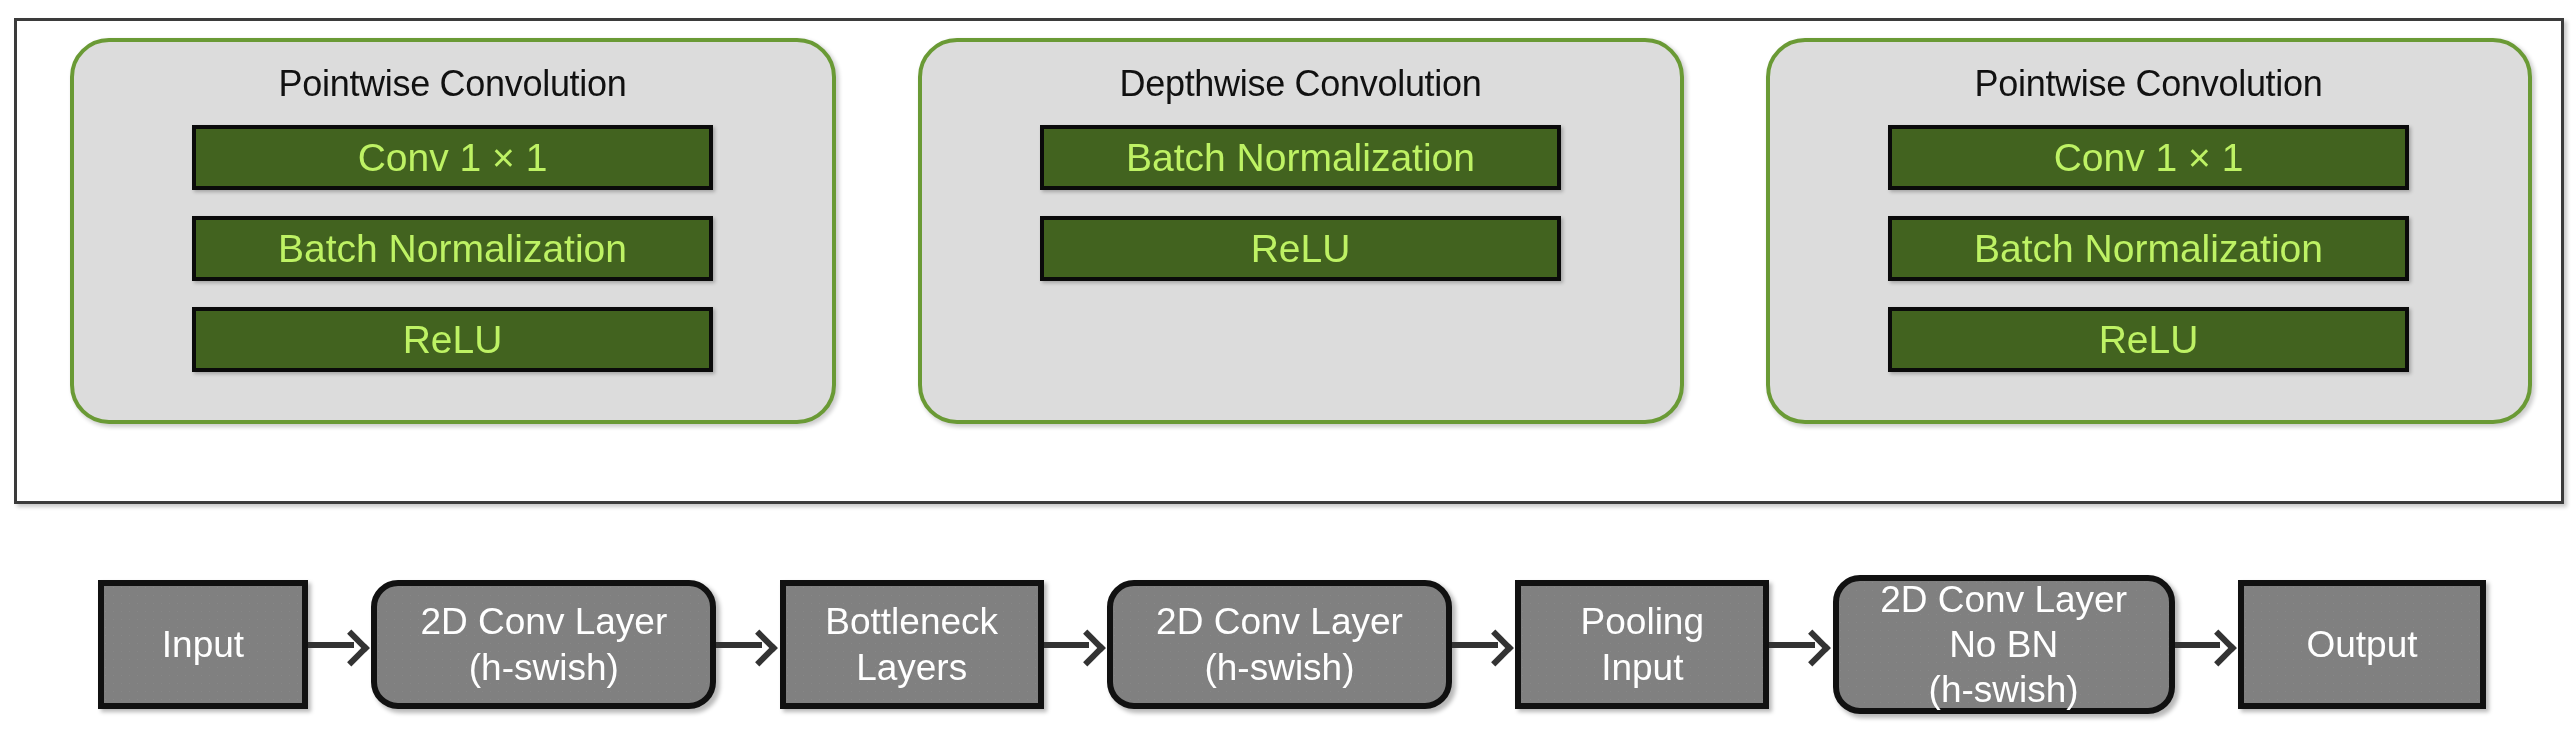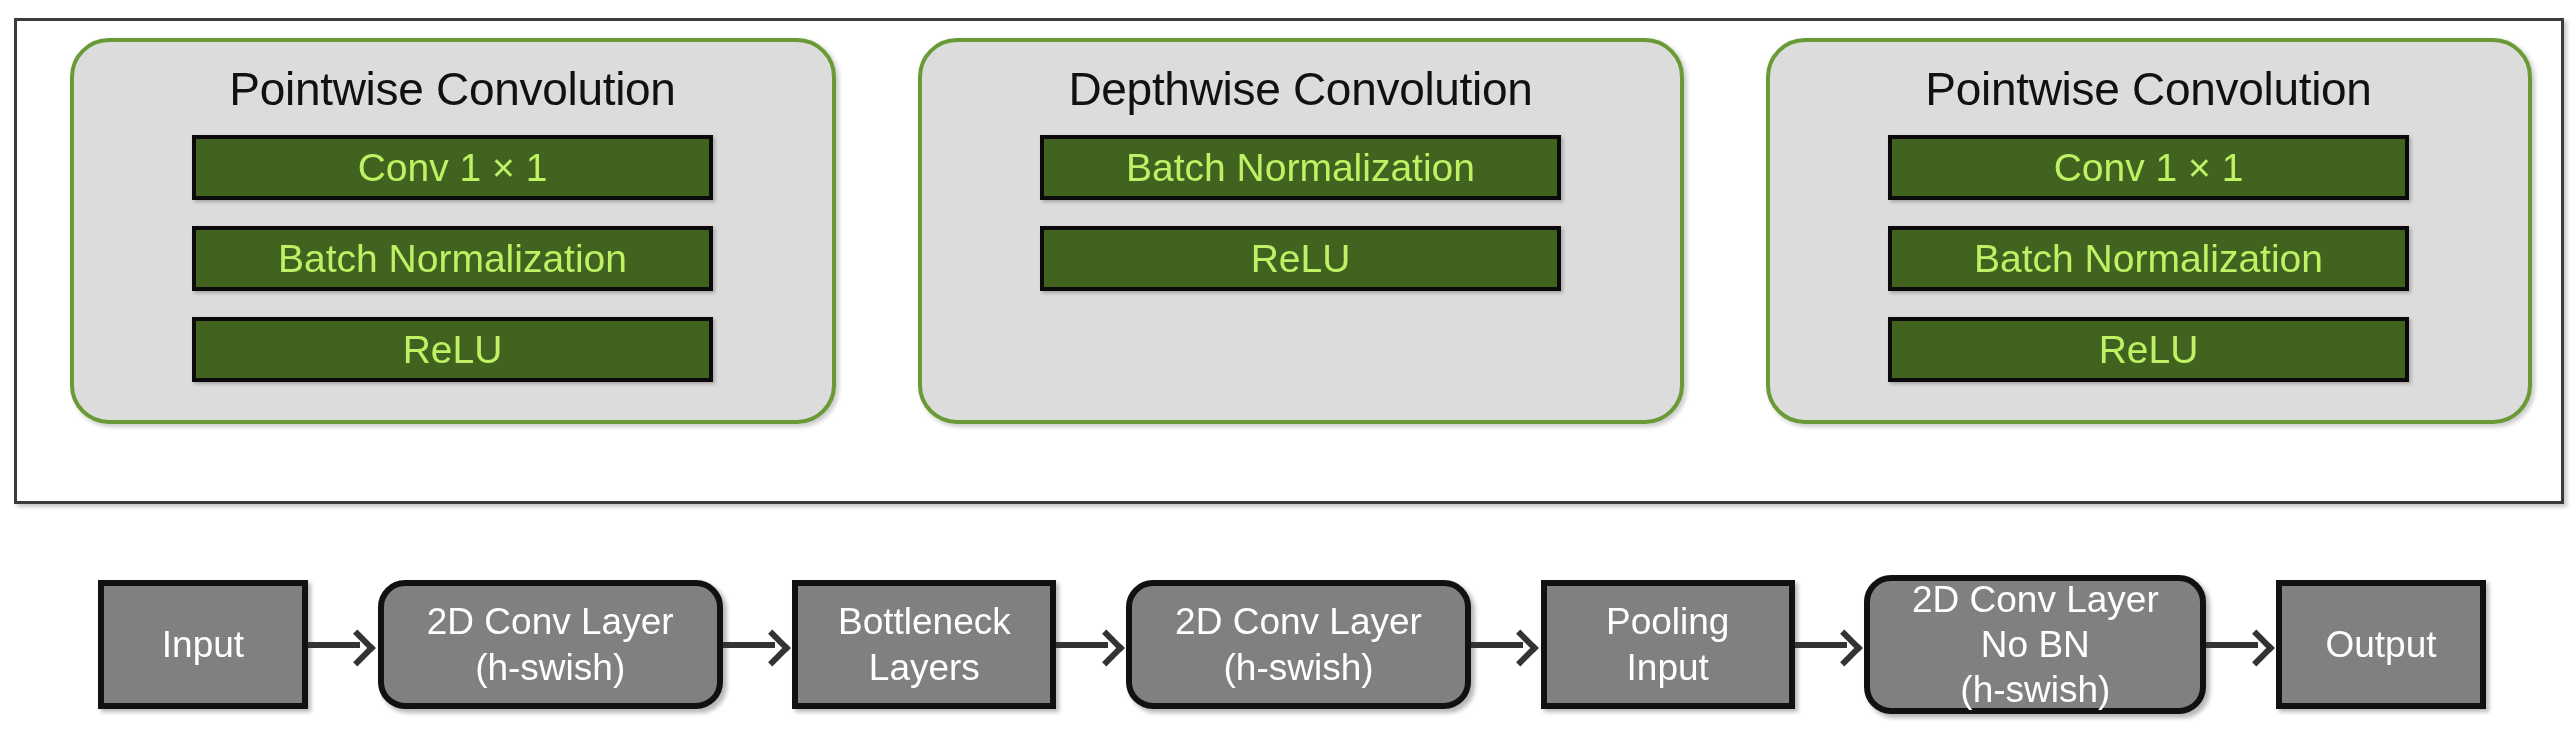--- a/index.html
+++ b/index.html
@@ -47,21 +47,21 @@
     border-radius: 39px;
     box-sizing: border-box;
     display: flex;
     flex-direction: column;
     align-items: center;
     padding-top: 24px;
     box-shadow: 2.7px 2.7px 4.7px rgba(0,0,0,0.20);
   }
 
   .panel-title {
-    font-size: 46px;
+    font-size: 36px;
     color: #111111;
     letter-spacing: -0.3px;
     line-height: 1.0;
     margin-bottom: 23px;
     white-space: nowrap;
   }
 
   .op-box {
     width: 521px;
     height: 65px;
@@ -224,17 +224,17 @@
     </div>
     <div class="flow-box rounded" style="width: 342px; height: 139px;">
       <span>2D Conv Layer</span>
       <span>No BN</span>
       <span>(h-swish)</span>
     </div>
     <div class="flow-arrow">
       <div class="shaft"></div>
       <div class="head"></div>
     </div>
-    <div class="flow-box" style="width: 210px; height: 129px;">
+    <div class="flow-box" style="width: 248px; height: 129px;">
       <span>Output</span>
     </div>
   </div>
 
 
 </body></html>

